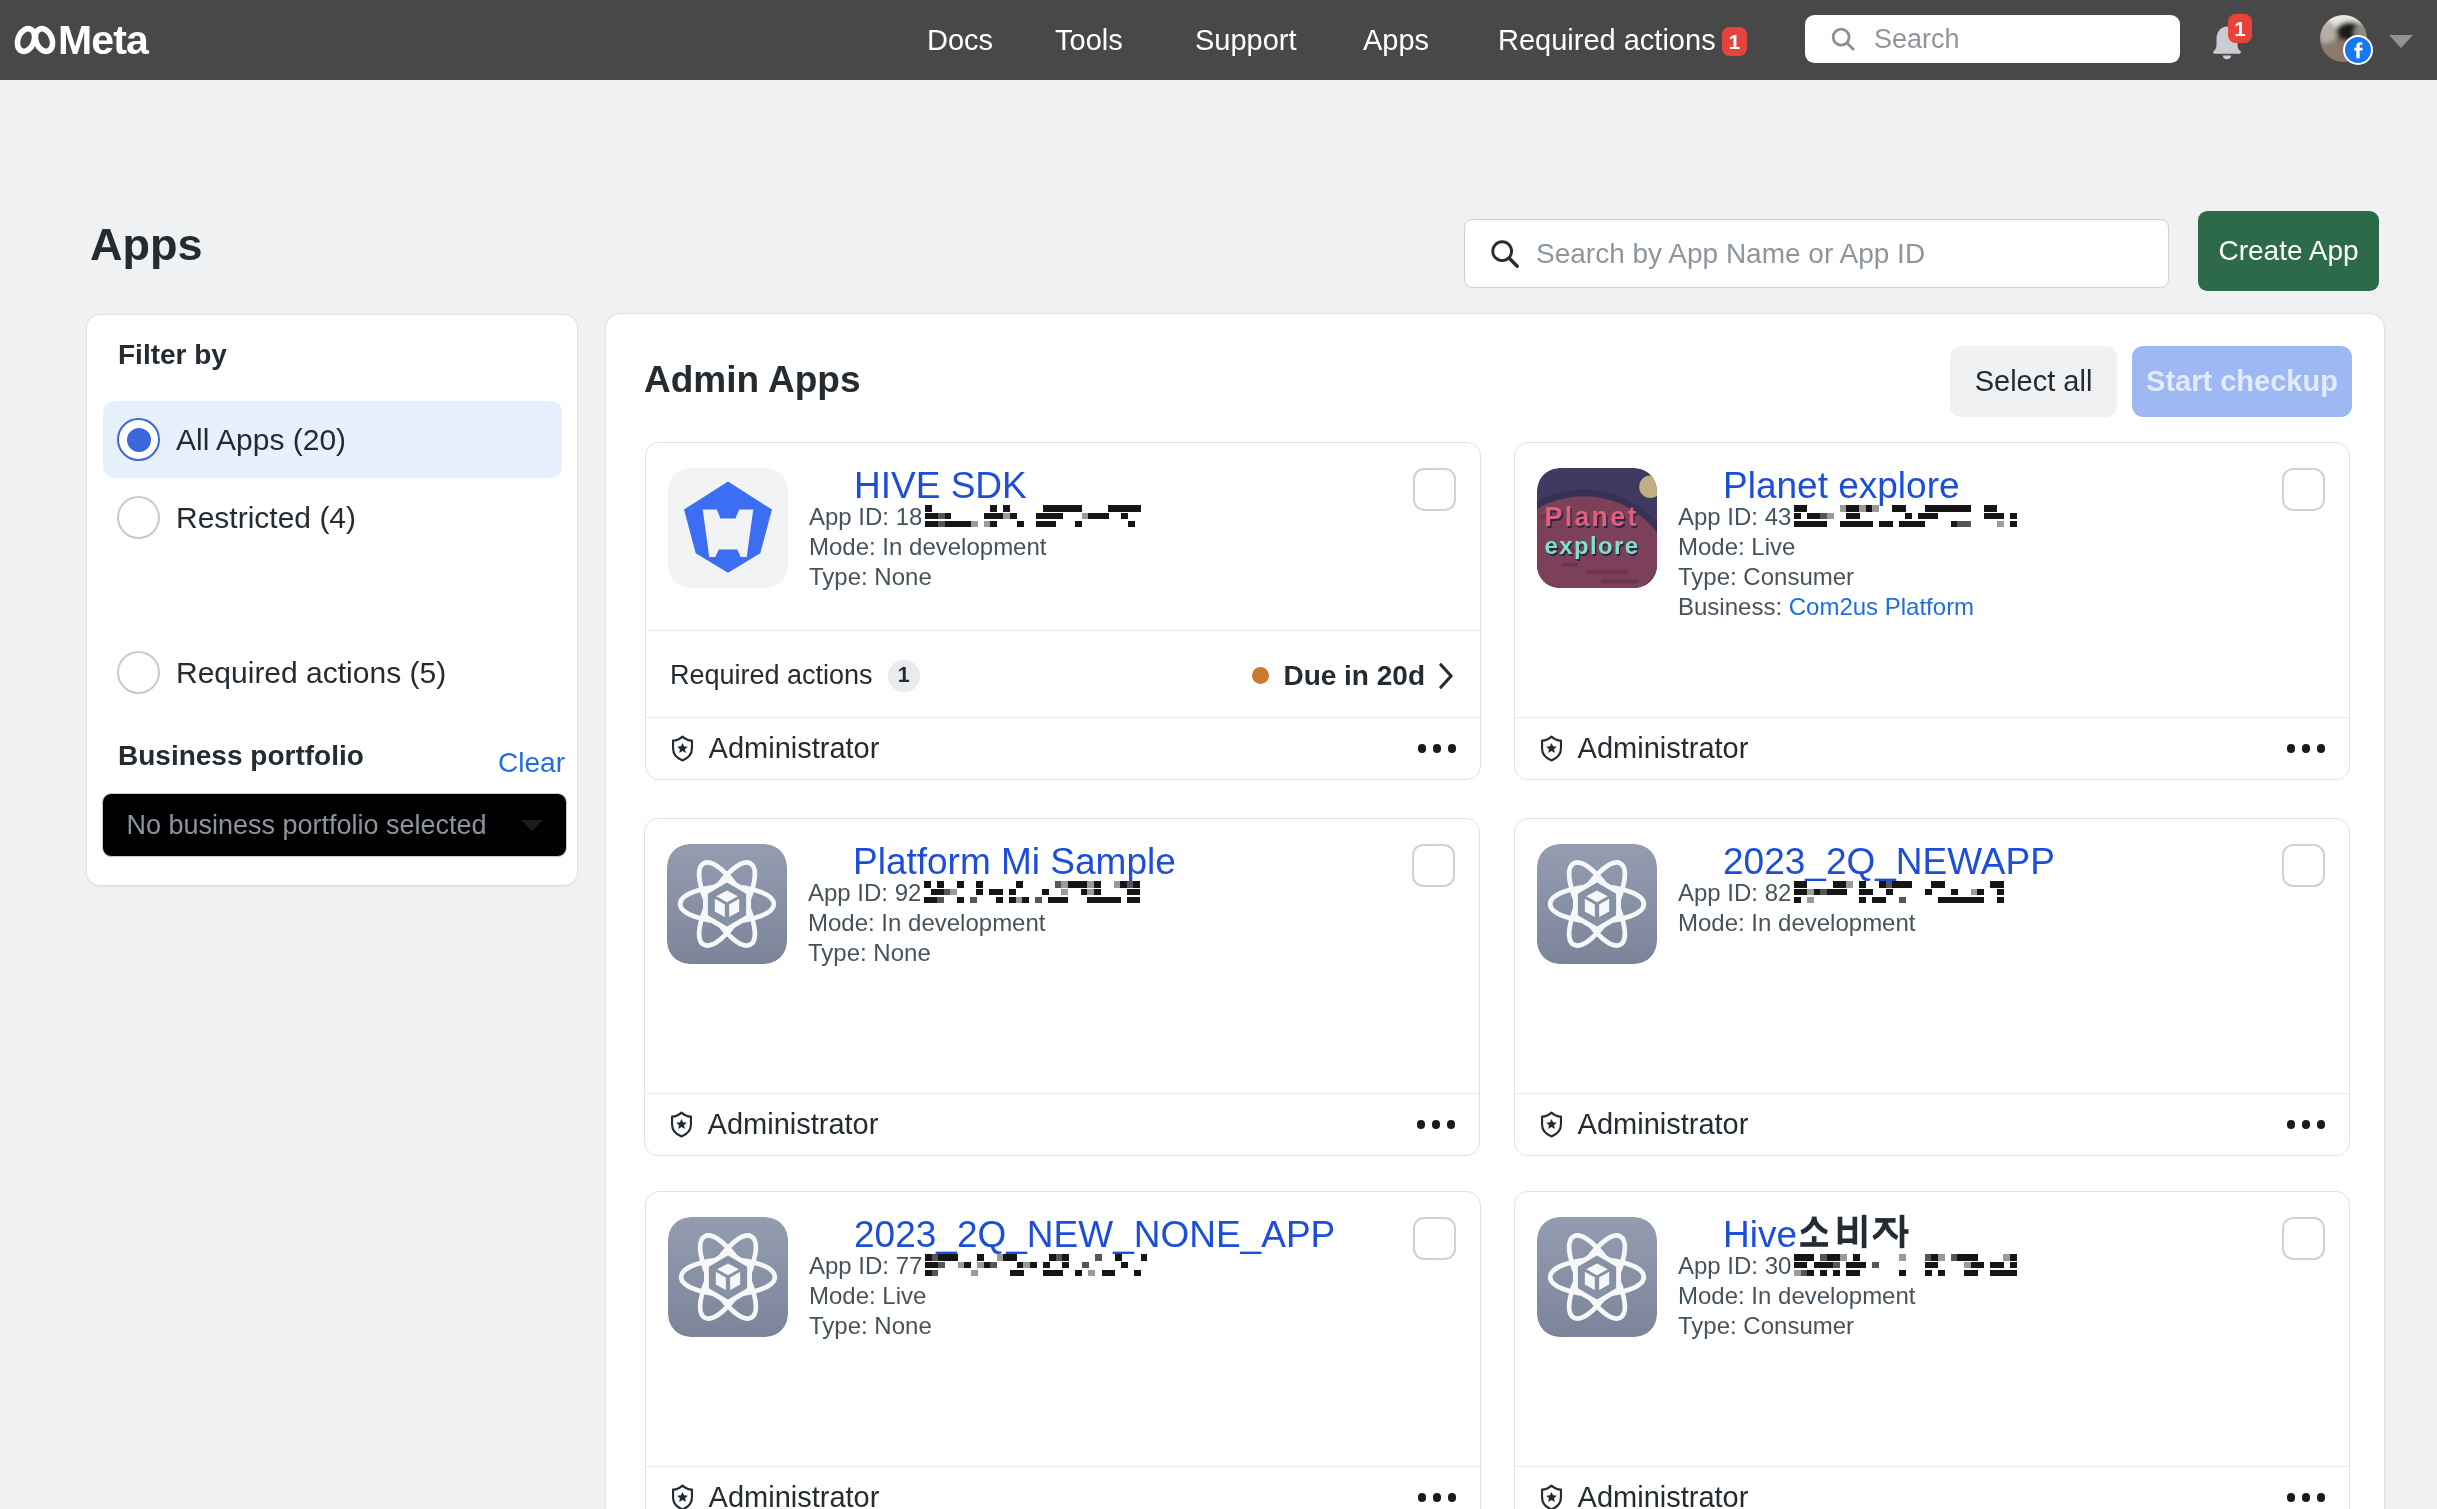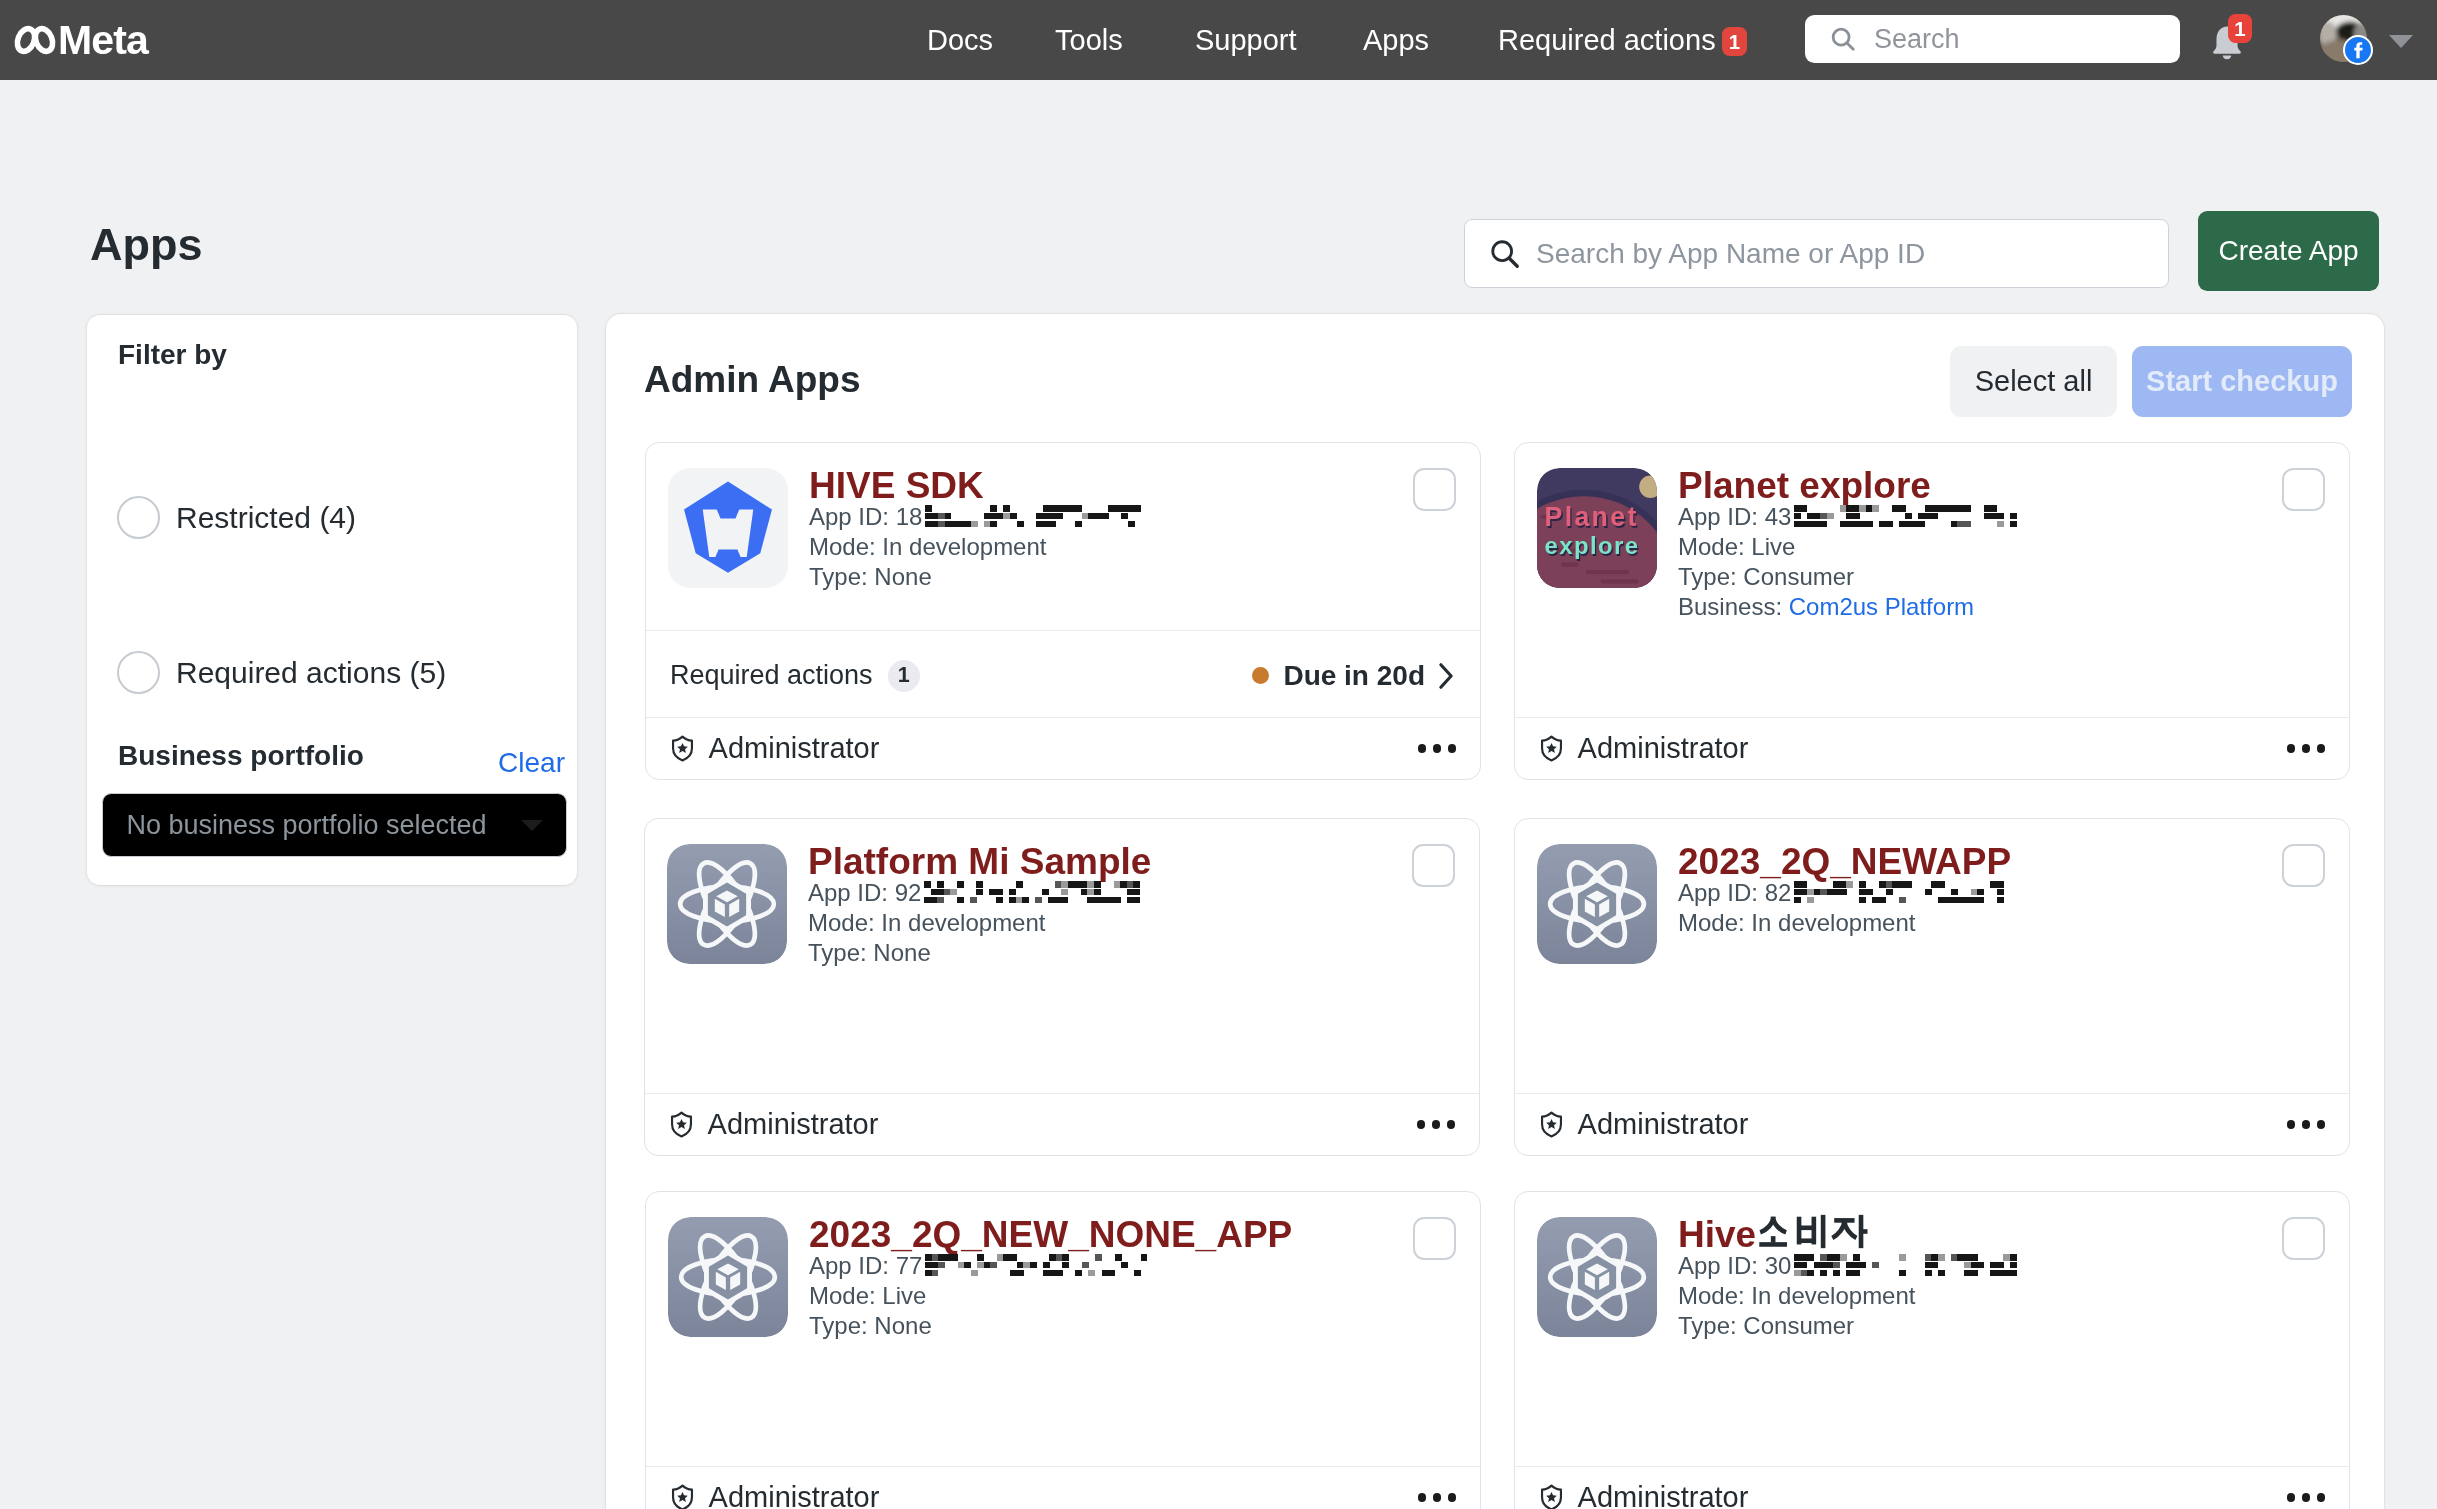--- a/index.html
+++ b/index.html
@@ -53,21 +53,21 @@
   
   .card { position:absolute; width:836px; height:338px; background:#fff; border:1.9px solid #dfe2e7; border-radius:14px; }
   .card.c0 { left:39px;  top:128px; }
   .card.c1 { left:908px; top:128px; }
   .card.c2 { left:38px;  top:504px; }
   .card.c3 { left:908px; top:504px; }
   .card.c4 { left:39px;  top:877px; }
   .card.c5 { left:908px; top:877px; }
   .app-icon { position:absolute; left:21.5px; top:25px; width:120px; height:120px; border-radius:22.4px; overflow:hidden; }
   .card-text { position:absolute; left:163px; top:20.5px; right:84px; }
-  .card-title { font-size:37px; font-weight:bold; color:#7f1d1d; line-height:43px; margin-bottom:-4.7px; white-space:nowrap; }
+  .card-title { font-size:37px; font-weight:normal; color:#1d4ed8; line-height:43px; margin-bottom:-4.7px; white-space:nowrap;margin-left:45px; }
   .card-line { font-size:24px; color:#46525c; line-height:30px; white-space:nowrap; }
   .card-line a { color:#1e6ce6; text-decoration:none; cursor:pointer; }
   .redacted { display:inline-block; position:relative; vertical-align:-4.7px; height:25px; margin-left:2.8px; overflow:hidden; filter:blur(0.7px); }
   .redacted i { position:absolute; width:6.5px; height:6.5px; }
   .checkbox { position:absolute; right:24px; top:25px; width:43px; height:43px; border:2.3px solid #ccd2d8; border-radius:11.2px; background:#fff; cursor:pointer; }
   .card-footer { position:absolute; left:0; right:0; bottom:0; height:62px; border-top:1.9px solid #e8eaee; display:flex; align-items:center; padding:0 24px 0 22.4px; }
   .role-label { font-size:29px; color:#242b31; margin-left:11.2px; flex:1; }
   .dots { display:flex; gap:6.5px; cursor:pointer; }
   .dots i { width:8.4px; height:8.4px; border-radius:50%; background:#1b1b1b; }
   .req-row { position:absolute; left:0; right:0; top:187px; height:90px; border-top:1.9px solid #e8eaee; display:flex; align-items:center; padding:0 26px 0 24px; }
@@ -144,20 +144,24 @@
     <circle cx="14" cy="14" r="10" fill="none" stroke="#242b31" stroke-width="3"></circle>
     <line x1="21.5" y1="21.5" x2="30" y2="30" stroke="#242b31" stroke-width="3.6" stroke-linecap="round"></line>
   </svg>
   <input placeholder="Search by App Name or App ID" style="">
 </div>
 <button class="create-btn">Create App</button>
 
 <div class="sidebar">
   <div class="filter-title">Filter by</div>
 
+  <div class="filter-option selected" style="top:86px">
+    <span class="radio"></span>
+    <span class="filter-label">All Apps (20)</span>
+  </div>
   <div class="filter-option" style="top:164px">
     <span class="radio"></span>
     <span class="filter-label">Restricted (4)</span>
   </div>
   <div class="filter-option" style="top:319px">
     <span class="radio"></span>
     <span class="filter-label">Required actions (5)</span>
   </div>
 
   <div class="bp-head">

